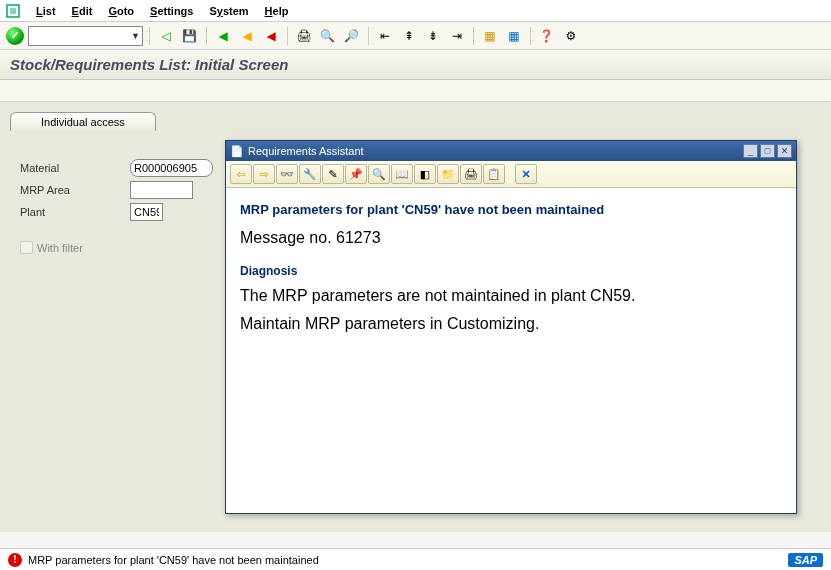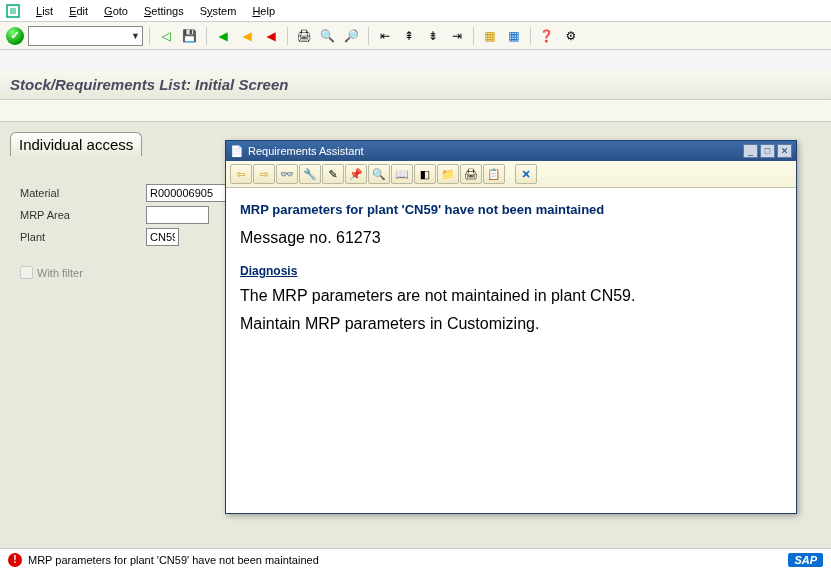--- a/index.html
+++ b/index.html
@@ -1,61 +1,61 @@
 <!DOCTYPE html>
 <html><head>
 <meta charset="utf-8">
 <style>
   * { box-sizing: border-box; font-family: Arial, sans-serif; }
   body { margin: 0; padding: 0; background: #f5f5f5; width: 831px; height: 570px; overflow: hidden; position: relative; font-size: 11px; }
 
-  .menubar { background: #fff; border-bottom: 1px solid #ccc; height: 22px; display: flex; align-items: center; padding: 0 6px; gap: 16px; }
+  .menubar { background: #fff; border-bottom: 1px solid #ccc; height: 22px; display: flex; align-items: center; padding: 0 6px; gap: 16px; font-weight: bold; }
   .menubar .menu-icon { width: 14px; height: 14px; display: inline-flex; align-items: center; justify-content: center; }
   .menubar .menu-item { font-size: 11px; color: #000; cursor: default; }
   .menubar .menu-item u { text-decoration: underline; }
 
   .toolbar { background: #f7f7f0; border-bottom: 1px solid #ccc; height: 28px; display: flex; align-items: center; padding: 0 6px; gap: 4px; }
   .tb-btn { width: 20px; height: 20px; display: inline-flex; align-items: center; justify-content: center; border: 1px solid transparent; border-radius: 2px; font-size: 12px; }
   .tb-sep { width: 1px; height: 18px; background: #ccc; margin: 0 2px; }
   .tb-combo { width: 115px; height: 20px; border: 1px solid #888; background: #fff; display: inline-flex; align-items: center; justify-content: flex-end; padding-right: 2px; }
   .tb-combo .arrow { font-size: 9px; color: #333; }
   .check-green { width: 18px; height: 18px; border-radius: 50%; background: radial-gradient(circle at 35% 30%, #7f7 0%, #090 70%); display: inline-flex; align-items: center; justify-content: center; color: #fff; font-size: 11px; font-weight: bold; }
 
-  .titlebar { background: linear-gradient(to bottom, #f8f8f0 0%, #e8e8dc 100%); border-bottom: 1px solid #ccc; padding: 6px 10px; margin-top: 20px; }
+  .titlebar { background: linear-gradient(to bottom, #f8f8f0 0%, #e8e8dc 100%); border-bottom: 1px solid #ccc; padding: 6px 10px; }
   .titlebar h1 { margin: 0; font-size: 15px; font-style: italic; font-weight: bold; color: #4a4a60; }
 
   .subtoolbar { background: #f7f7f0; height: 22px; border-bottom: 1px solid #ccc; }
 
   .content { background: #e8e8dc; padding: 10px; position: relative; height: 430px; }
 
   .tabs { display: flex; margin-bottom: 8px; }
-  .tab { padding: 3px 8px; font-size: 15px; border: 1px solid #9a9a86; border-bottom: none; margin-right: 14px; border-top-left-radius: 6px; border-top-right-radius: 6px; cursor: default; }
+  .tab { padding: 3px 30px; font-size: 11px; border: 1px solid #9a9a86; border-bottom: none; margin-right: 14px; border-top-left-radius: 6px; border-top-right-radius: 6px; cursor: default; }
   .tab.active { background: linear-gradient(to bottom, #fff 0%, #eaeada 100%); }
   .tab.inactive { background: linear-gradient(to bottom, #e0e0d0 0%, #cacab8 100%); color: #555; }
 
   .form-area { padding: 20px 10px 10px 10px; }
   .form-row { display: flex; align-items: center; margin-bottom: 4px; }
-  .form-row .lbl { width: 126px; font-size: 11px; color: #333; }
+  .form-row .lbl { width: 110px; font-size: 11px; color: #333; }
   .form-row input[type=text] { height: 18px; border: 1px solid #888; background: #fff; padding: 0 3px; font-size: 11px; }
-  .inp-material { width: 83px; }
+  .inp-material { width: 83px; border-radius: 8px; }
   .inp-mrparea { width: 63px; }
   .inp-plant { width: 33px; }
   .chk-row { margin-top: 20px; display: flex; align-items: center; gap: 4px; color: #888; font-size: 11px; }
   .chk-row input { margin: 0; }
 
   .assistant-window { position: absolute; left: 225px; top: 140px; width: 572px; height: 374px; border: 1px solid #1c3f6e; background: #fff; box-shadow: 2px 2px 6px rgba(0,0,0,0.3); }
   .assistant-titlebar { background: linear-gradient(to bottom, #3c6ca8 0%, #2a5186 100%); color: #fff; height: 20px; display: flex; align-items: center; padding: 0 4px; font-size: 11px; }
   .assistant-titlebar .at-icon { width: 14px; margin-right: 4px; display:inline-flex; align-items:center; justify-content:center; }
   .assistant-titlebar .spacer { flex: 1; }
   .assistant-titlebar .win-btn { width: 15px; height: 14px; margin-left: 2px; background: #d0d8e8; border: 1px solid #5a7aa8; display: inline-flex; align-items: center; justify-content: center; font-size: 9px; color: #1c3f6e; cursor: default; }
   .assistant-toolbar { background: linear-gradient(to bottom, #fdfce8 0%, #f5f3d8 100%); border-bottom: 1px solid #c0c0a8; padding: 3px 4px; display: flex; gap: 1px; }
   .at-btn { width: 22px; height: 20px; border: 1px solid #b8b8a0; background: linear-gradient(to bottom, #fffbe6 0%, #efe9c8 100%); display: inline-flex; align-items: center; justify-content: center; font-size: 11px; border-radius: 2px; cursor: default; }
   .assistant-body { padding: 12px 14px; font-size: 12px; color: #000; line-height: 1.5; overflow:auto; height: calc(100% - 44px); }
   .assistant-body h2 { color: #002a6c; font-size: 13px; margin: 0 0 6px 0; font-weight: bold; }
-  .assistant-body h3 { color: #002a6c; font-size: 12px; margin: 12px 0 4px 0; font-weight: bold; text-decoration: underline; }
+  .assistant-body h3 { color: #002a6c; font-size: 12px; margin: 12px 0 4px 0; font-weight: bold; }
   .assistant-body p { margin: 0 0 4px 0; font-size: 16px; }
 
   .statusbar { position: absolute; bottom: 0; left: 0; right: 0; height: 22px; background: #fff; border-top: 1px solid #ccc; display: flex; align-items: center; padding: 0 8px; font-size: 11px; }
   .status-icon { width: 14px; height: 14px; border-radius: 50%; background: #d00; color: #fff; display: inline-flex; align-items: center; justify-content: center; font-size: 10px; font-weight: bold; margin-right: 6px; }
   .statusbar .spacer { flex: 1; }
   .sap-logo { font-weight: bold; color: #fff; background: #0a6ed1; padding: 1px 6px; font-size: 11px; border-radius: 2px; font-style: italic; }
   .watermark { color: #ccc; font-size: 10px; margin-left: 10px; }
 </style>
 </head>
 <body>

